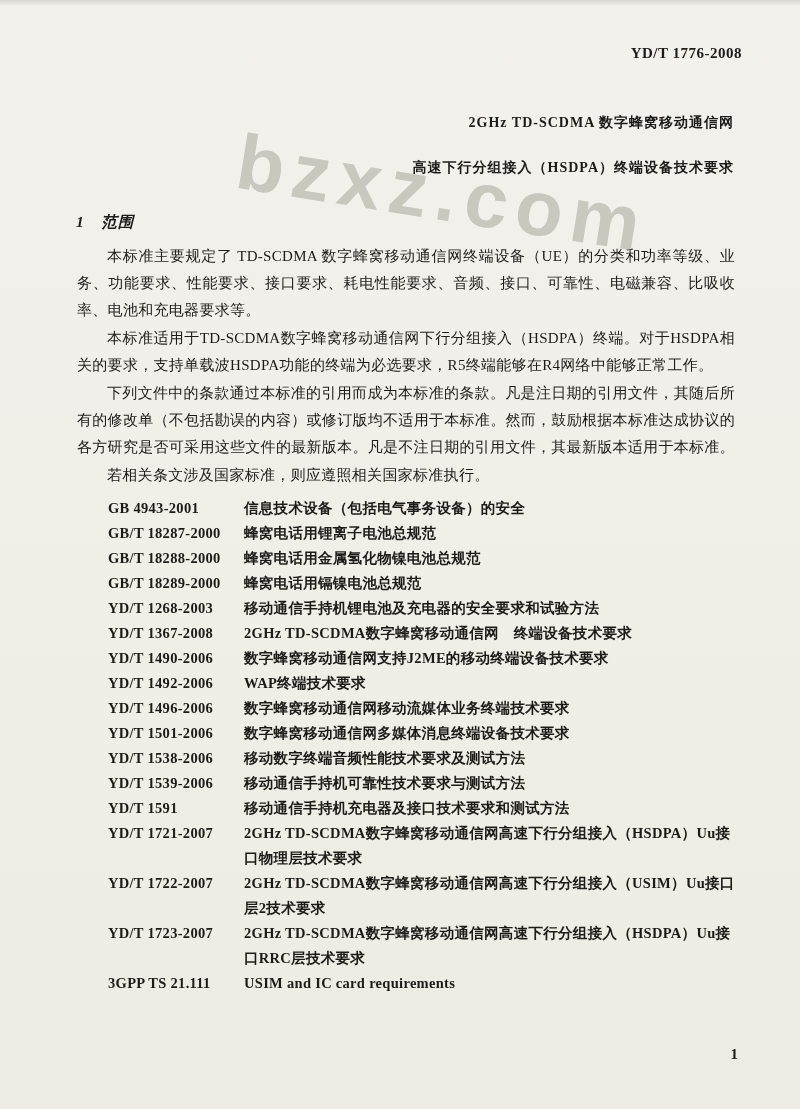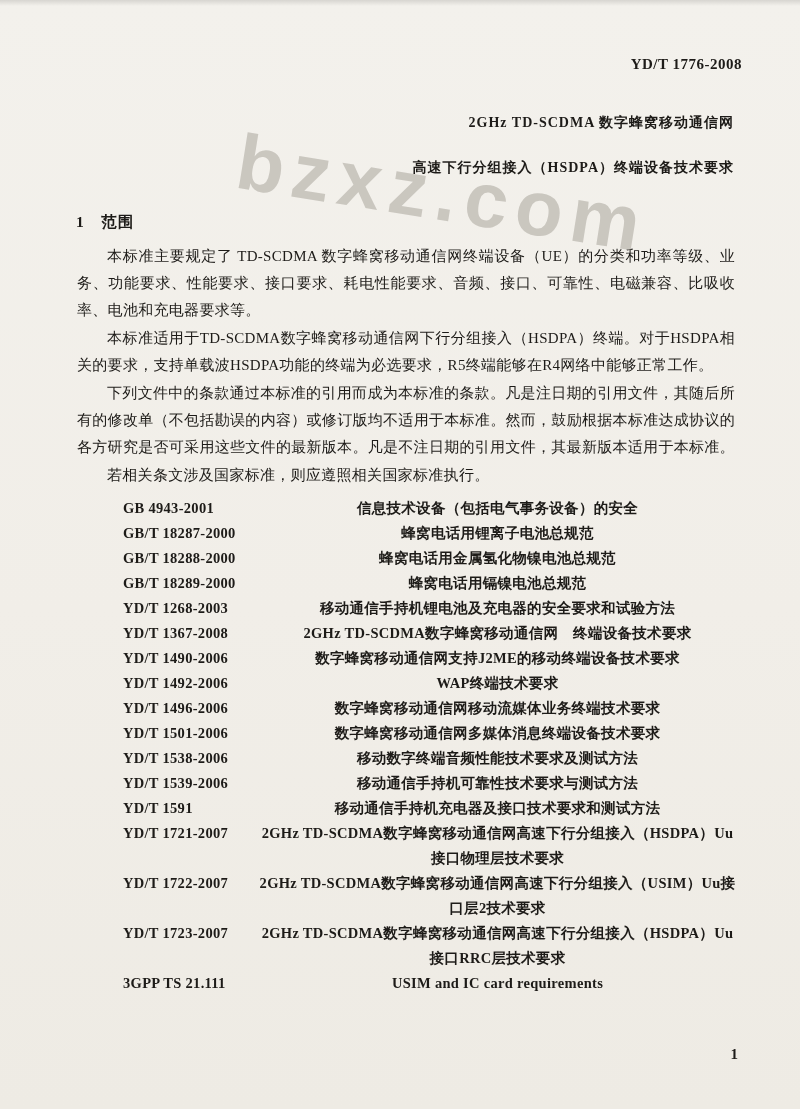--- a/index.html
+++ b/index.html
@@ -12,21 +12,21 @@
     width: 800px;
     height: 1109px;
     margin: 0 auto;
     background: linear-gradient(180deg, #f3f1ec 0%, #f1eee8 55%, #eeebe4 100%);
     overflow: hidden;
     color: #1d1b18;
     font-family: "Liberation Serif", "DejaVu Serif", serif;
   }
   .doc-number {
     position: absolute;
-    top: 56px;
+    top: 45px;
     right: 58px;
     font-size: 15px;
     font-weight: bold;
     letter-spacing: 0.5px;
   }
   .watermark {
     position: absolute;
     top: 148px;
     left: 235px;
     font-family: "Liberation Sans", "DejaVu Sans", sans-serif;
@@ -49,49 +49,49 @@
   }
   .title-line { display: block; }
   .content {
     padding: 0 64px 0 76px;
   }
   h2.section-heading {
     font-size: 15.5px;
     font-weight: bold;
     margin: 22px 0 10px 0;
     letter-spacing: 1px;
+    font-style: italic;
   }
   p.body-para {
     font-size: 15px;
     line-height: 27px;
     margin: 1px;
     text-indent: 2em;
     text-align: justify;
     letter-spacing: 0.3px;
   }
   .ref-list {
     margin-top: 7px;
-    margin-left: 47px;
+    margin-left: 32px;
     font-size: 14.5px;
     font-weight: bold;
   }
   .ref-row {
     display: flex;
     align-items: flex-start;
     line-height: 25px;
   }
   .ref-code {
     width: 136px;
     flex-shrink: 0;
     letter-spacing: 0.3px;
   }
   .ref-title {
     flex: 1;
     letter-spacing: 0.3px;
-    text-align: center;
   }
   .page-number {
     position: absolute;
     right: 62px;
     bottom: 46px;
     font-size: 15px;
     font-weight: bold;
   }
   
   .scan-edge {

